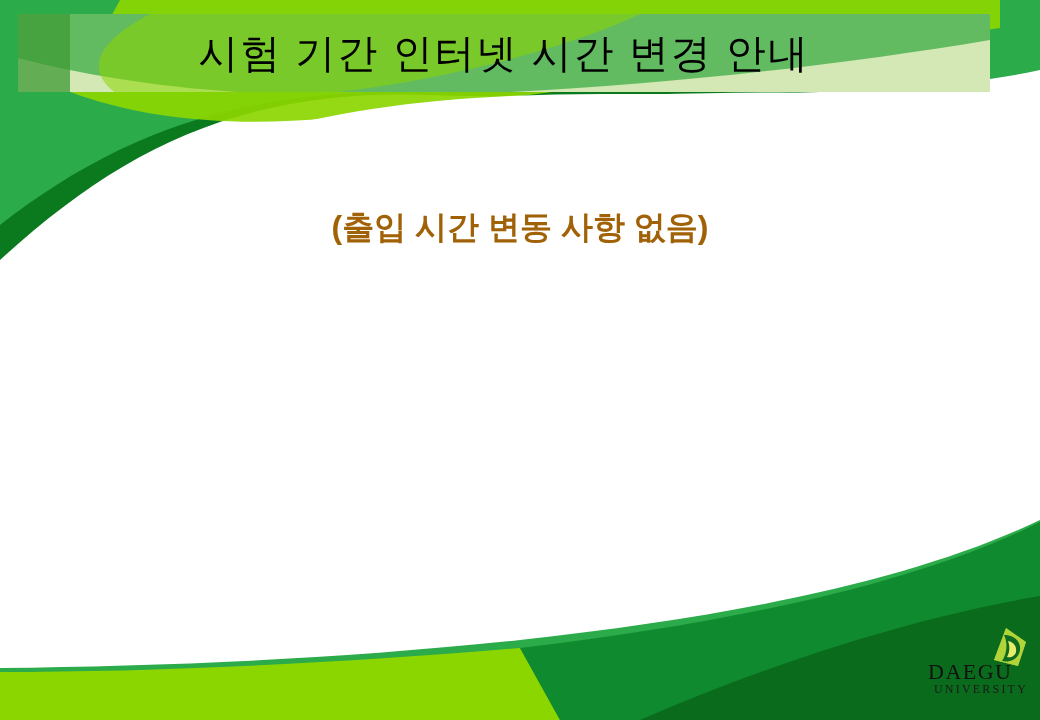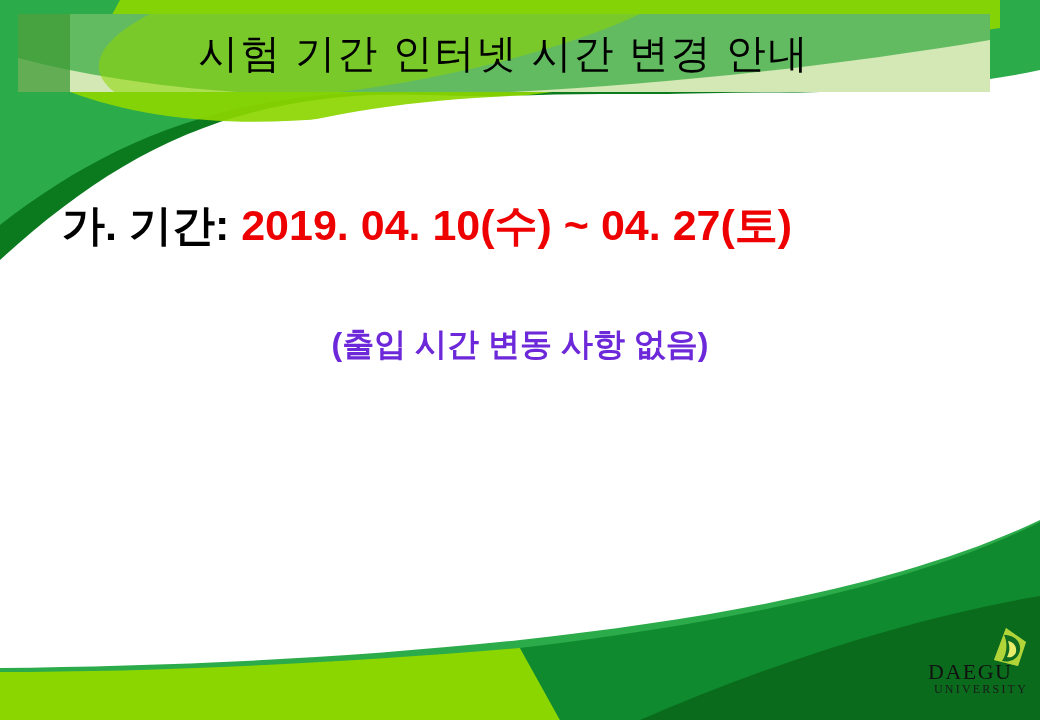--- a/index.html
+++ b/index.html
@@ -75,21 +75,21 @@
   .accent-red {
     color: #ee0000;
   }
 
   .subnote {
     margin-top: 6px;
     padding-left: 0;
     text-align: center;
     font-size: 32px;
     font-weight: bold;
-    color: #6d28d9;
+    color: #a16207;
     white-space: nowrap;
     letter-spacing: 0px;
   }
 
   
   .logo {
     position: absolute;
     right: 8px;
     bottom: 22px;
     width: 112px;
@@ -133,23 +133,20 @@
 
     <path d="M640,720 C760,668 900,620 1040,596 L1040,720 Z" fill="#0a6b1c"></path>
   </svg>
 
   <div class="title-banner">
     <div class="title-text">시험 기간 인터넷 시간 변경 안내</div>
   </div>
 
   <div class="content">
 
-    <div class="body-line line-gap-1">
-      <span>가. 기간: </span><span class="accent-red">2019. 04. 10(수) ~ 04. 27(토)</span>
-    </div>
 
 
 
     <div class="subnote">(출입 시간 변동 사항 없음)</div>
   </div>
 
   <svg class="logo" viewBox="0 0 112 76" width="112" height="76" xmlns="http://www.w3.org/2000/svg">
 
     <g>
       <path d="M86,6 L106,20 L98,44 L74,38 Z" fill="#c9e04a"></path>

